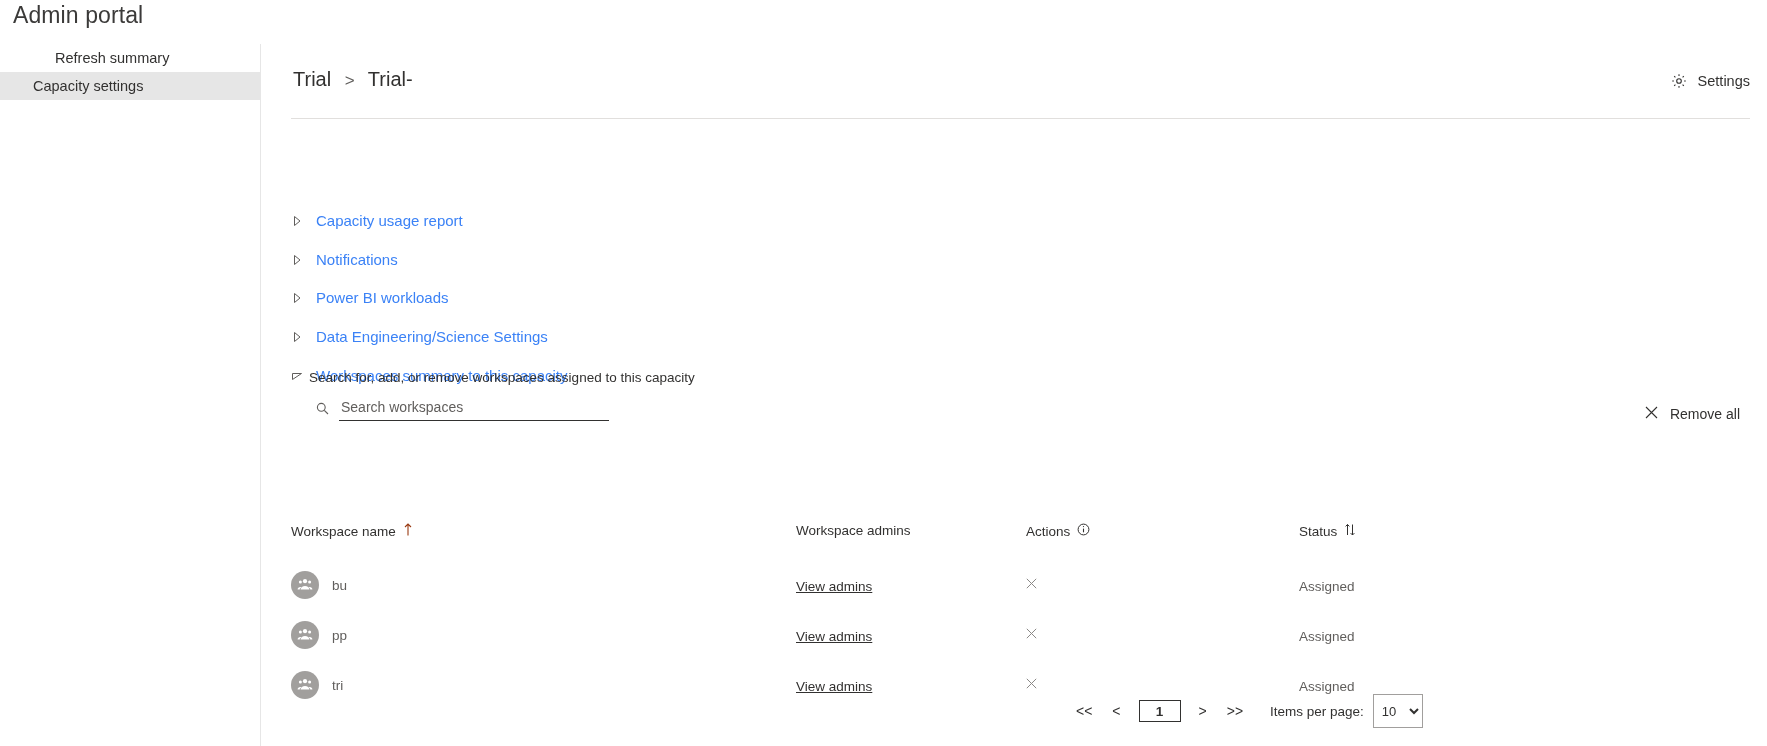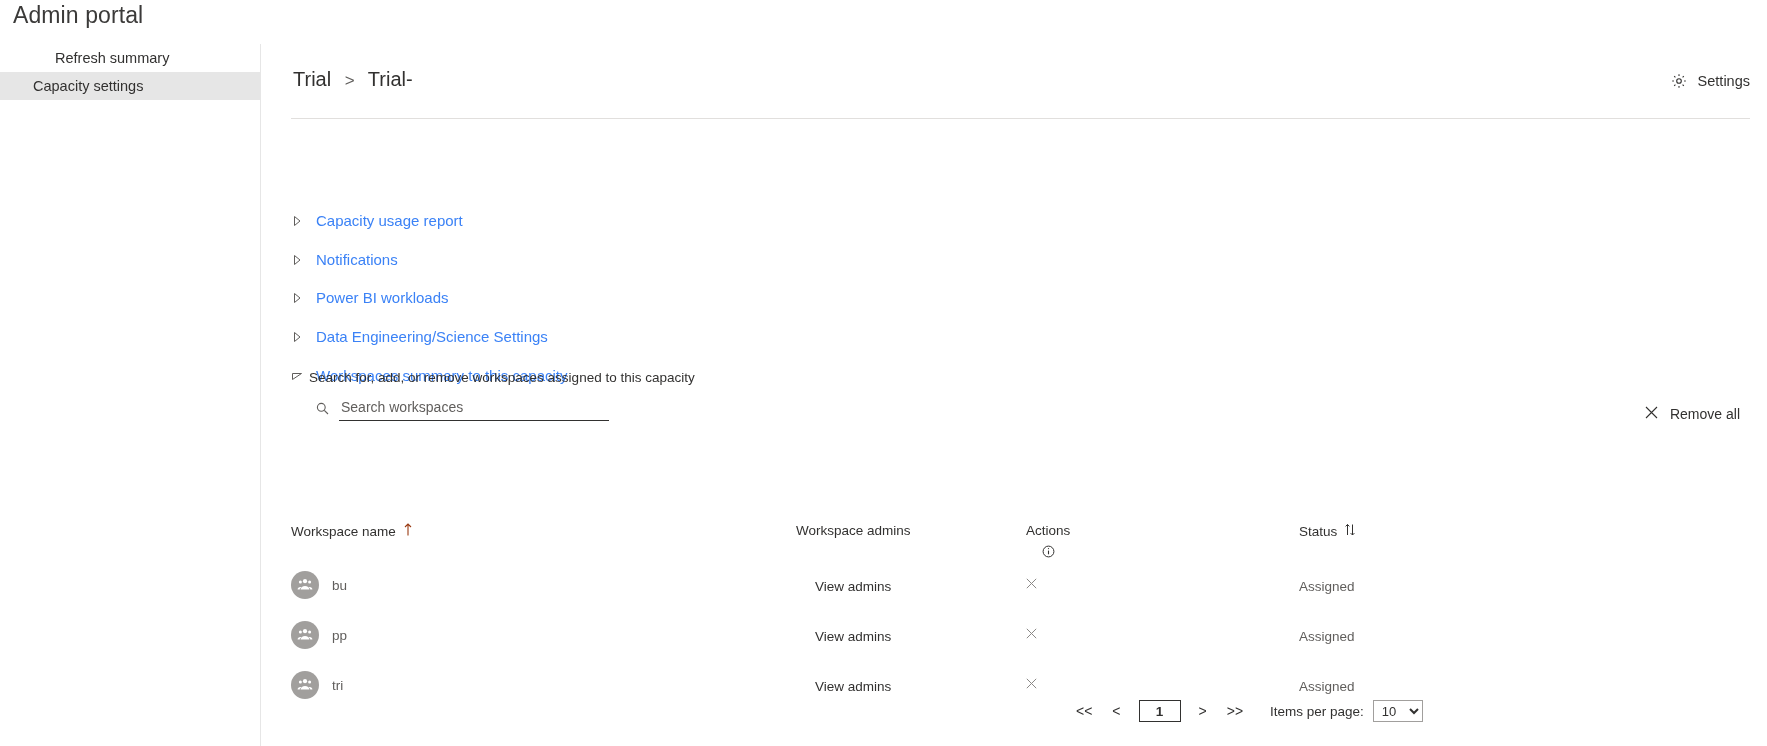--- a/index.html
+++ b/index.html
@@ -109,21 +109,21 @@
     font-size: 14px; color: #323130;
     padding: 10px 14px; cursor: pointer; white-space: nowrap;
     background: transparent; border: none;
     font-family: "Liberation Sans", sans-serif;
   }
 
   
   #table { position: absolute; left: 0; top: 0; width: 1506px; }
   .col-name   { position: absolute; left: 30px; }
   .col-admins { position: absolute; left: 535px; }
-  .col-act    { position: absolute; left: 765px; flex-direction: column; }
+  .col-act    { position: absolute; left: 765px; }
   .col-status { position: absolute; left: 1038px; }
 
   .th {
     font-size: 13.5px; color: #323130;
     display: flex; align-items: center; gap: 7px; white-space: nowrap;
   }
   .th.sortable { cursor: pointer; }
 
   .row-cell { font-size: 13.5px; color: #605e5c; white-space: nowrap; }
 
@@ -131,21 +131,21 @@
     display: flex; align-items: center; gap: 13px;
   }
   .avatar {
     width: 28px; height: 28px; border-radius: 50%;
     background: #a19f9d;
     display: flex; align-items: center; justify-content: center;
     flex: 0 0 28px;
   }
   .view-admins {
     font-size: 13.5px; color: #323130;
-    cursor: pointer; margin-left: 19px;
+    text-decoration: underline; cursor: pointer;
   }
   .remove-x {
     font-size: 15px; color: #8a8886; cursor: pointer;
     line-height: 1;
   }
   .status-txt { font-size: 13.5px; color: #605e5c; }
 
   
   #pager {
     position: absolute; left: 0; top: 667px; width: 1506px;
@@ -167,21 +167,21 @@
     font-weight: bold; color: #323130; margin: 0 8px;
     font-family: "Liberation Sans", sans-serif;
     outline: none;
   }
   #ipp-wrap {
     position: absolute; left: 1009px;
     display: flex; align-items: center; gap: 9px;
   }
   #ipp-label { font-size: 13.5px; color: #323130; white-space: nowrap; }
   #ipp-select {
-    height: 22px; font-size: 13px; color: #323130;
+    height: 34px; font-size: 13px; color: #323130;
     border: 1px solid #a19f9d; background: #fff;
     font-family: "Liberation Sans", sans-serif;
     padding: 0 2px 0 4px;
   }
 </style>
 </head>
 <body>
 
 <div id="app-header">
   <div id="app-title">Admin portal</div>

